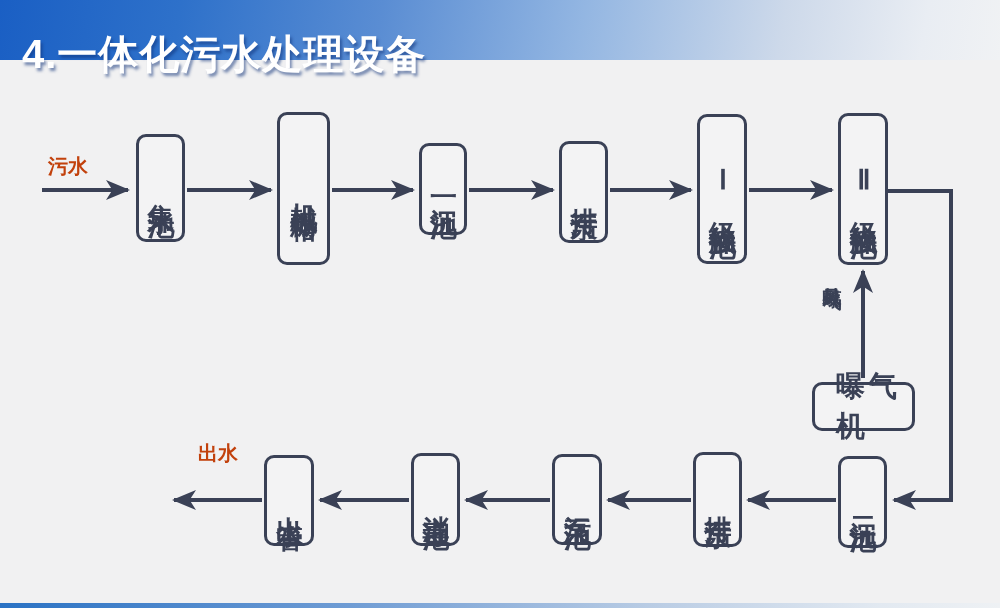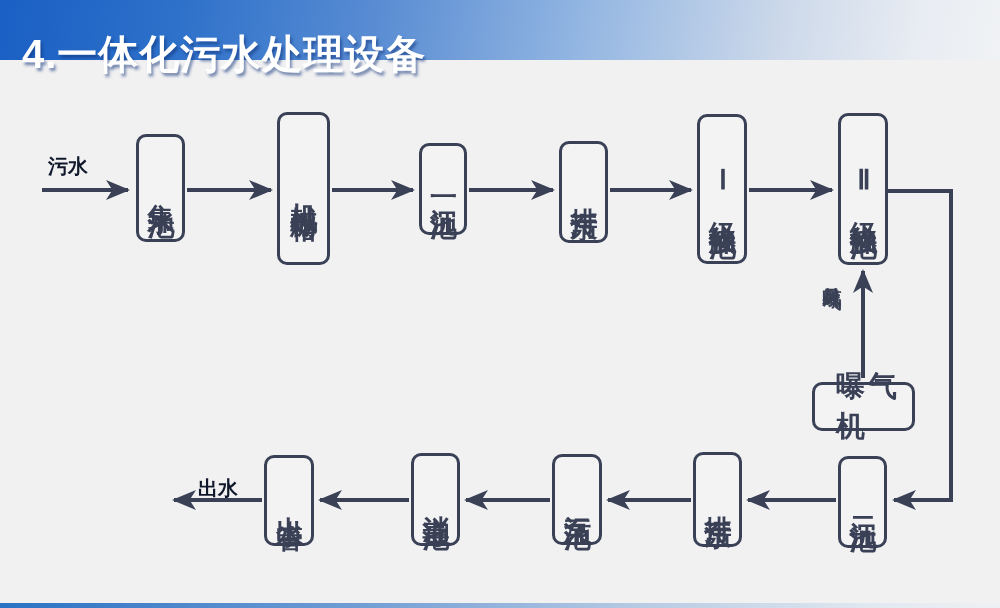--- a/index.html
+++ b/index.html
@@ -22,21 +22,21 @@
 
   
   .vbox, .hbox { position:absolute; border:3px solid #3a4156; border-radius:10px;
     background:#f3f3f4; color:#3a4156; font-weight:600;
     display:flex; align-items:center; justify-content:center; }
   .vbox { writing-mode:vertical-rl; text-orientation:upright;
     font-size:27px; letter-spacing:4px; line-height:1; }
   .hbox { font-size:29px; letter-spacing:3px; }
 
   
-  .lbl { position:absolute; color:#0f172a; font-weight:600; font-size:20px;
+  .lbl { position:absolute; color:#c2410c; font-weight:600; font-size:20px;
     white-space:nowrap; }
   .vlbl { position:absolute; color:#3a4156; font-weight:600; font-size:19px;
     writing-mode:vertical-rl; text-orientation:upright; letter-spacing:2px; line-height:1; }
 
   #wires { position:absolute; left:0; top:0; width:1000px; height:608px; }
   #wires line, #wires polyline { stroke:#3a4156; stroke-width:4; fill:none; }
 </style>
 </head>
 <body>
 
@@ -61,21 +61,21 @@
     <polyline points="888,191 951,191 951,500 894,500" marker-end="url(#ah)"></polyline>
     <line x1="836" y1="500" x2="748" y2="500" marker-end="url(#ah)"></line>
     <line x1="691" y1="500" x2="608" y2="500" marker-end="url(#ah)"></line>
     <line x1="550" y1="500" x2="466" y2="500" marker-end="url(#ah)"></line>
     <line x1="409" y1="500" x2="320" y2="500" marker-end="url(#ah)"></line>
     <line x1="262" y1="500" x2="174" y2="500" marker-end="url(#ah)"></line>
     <line x1="863" y1="378" x2="863" y2="271" marker-end="url(#ah)"></line>
   </svg>
 
   <div class="lbl" style="left:48px; top:153px;">污水</div>
-  <div class="lbl" style="left:198px; top:475px;">出水</div>
+  <div class="lbl" style="left:198px; top:440px;">出水</div>
   <div class="vlbl" style="left:823px; top:271px;">鼓风曝气</div>
 
   <div class="vbox" style="left:136px; top:134px; width:49px; height:108px;">集水池</div>
   <div class="vbox" style="left:277px; top:112px; width:53px; height:153px;">机械栅格</div>
   <div class="vbox" style="left:419px; top:143px; width:48px; height:92px;">一沉池</div>
   <div class="vbox" style="left:559px; top:141px; width:49px; height:102px;">排污泵</div>
   <div class="vbox" style="left:697px; top:114px; width:50px; height:150px;">Ⅰ级接触池</div>
   <div class="vbox" style="left:838px; top:113px; width:50px; height:152px;">Ⅱ级接触池</div>
 
   <div class="hbox" style="left:812px; top:382px; width:103px; height:49px;padding-left:21px;">曝气机</div>

